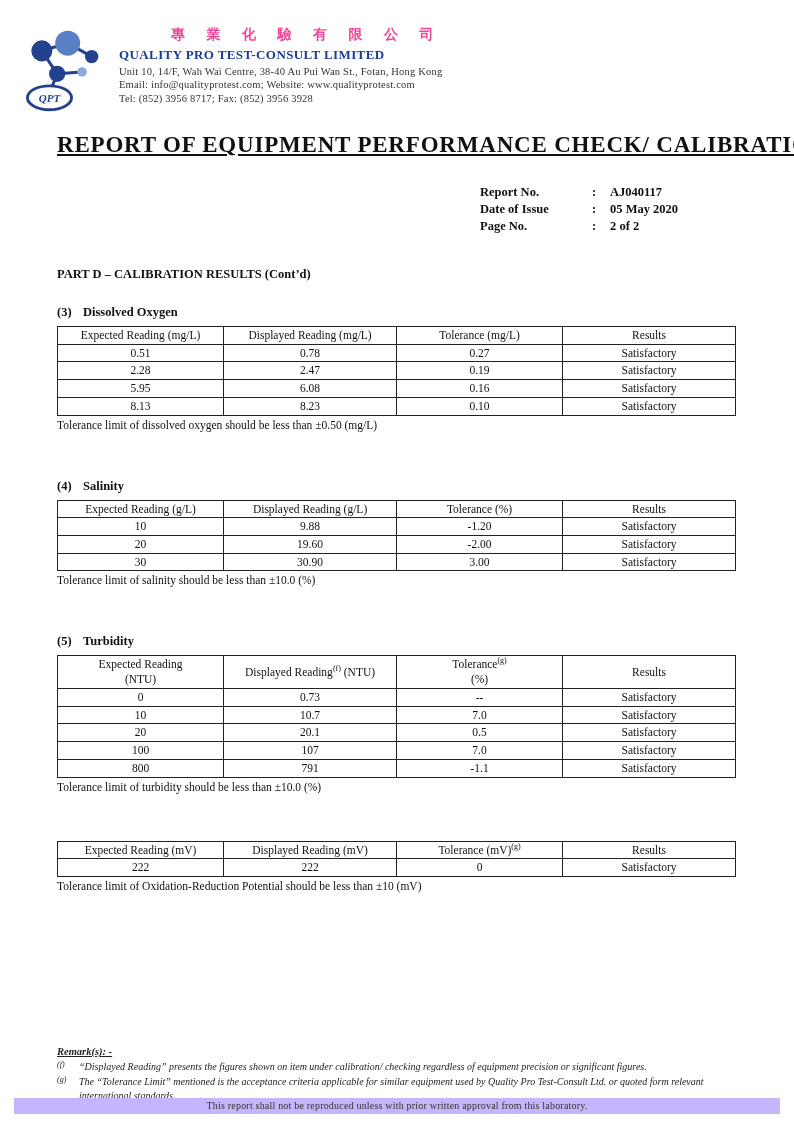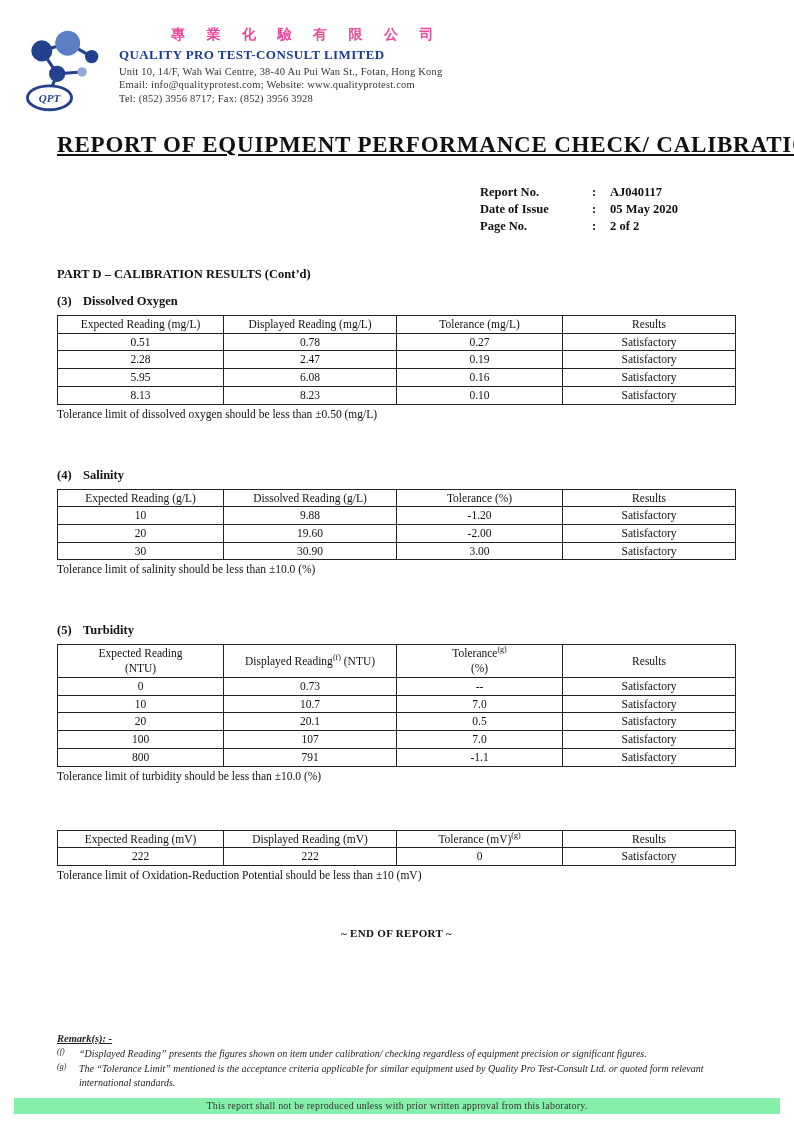--- a/index.html
+++ b/index.html
@@ -29,47 +29,47 @@
   }
   
   .report-info{margin-top:26px;margin-left:423px;font-size:12.5px;font-weight:bold;}
   .ri-row{display:flex;line-height:17px;justify-content:space-between;}
   .ri-label{width:112px;}
   .ri-colon{width:18px;}
   .ri-value{flex:1;}
   
   .part-heading{margin-top:32px;font-size:12.5px;font-weight:bold;}
   
-  .section{margin-top:12px;}
+  .section{margin-top:23px;}
   .section + .section{margin-top:48px;}
   .sec-head{font-size:12.5px;font-weight:bold;}
   .sec-num{display:inline-block;width:26px;}
   table.cal{border-collapse:collapse;width:100%;margin-top:6px;font-size:11.5px;}
   table.cal th, table.cal td{
     border:1px solid #222;
     font-weight:normal;
     text-align:center;
     padding:1px 4px;
     line-height:1.28;
   }
   table.cal sup{font-size:8px;line-height:0;}
   .note{font-size:11.5px;margin-top:3px;}
   
   .end-report{margin-top:46px;text-align:center;font-size:11px;font-weight:600;letter-spacing:.3px;}
   
-  .remarks{position:absolute;left:57px;right:58px;bottom:34px;font-style:italic;color:#222;}
+  .remarks{position:absolute;left:57px;right:58px;bottom:21px;font-style:italic;color:#222;}
   .remarks-heading{font-size:10.5px;font-weight:600;text-decoration:underline;margin-bottom:3px;}
   .remark-item{display:flex;font-size:10px;line-height:1.35;}
   .remark-marker{flex:0 0 22px;}
   .remark-marker sup{font-size:8px;}
   .remark-text{flex:1;}
   
   .footer-strip{
     position:absolute;left:14px;right:14px;bottom:9px;
-    background:#86efac;color:#333;
+    background:#c4b5fd;color:#333;
     text-align:center;font-size:10px;line-height:16px;height:16px;
     letter-spacing:.2px;
   }
 </style>
 </head>
 <body>
 
 <div class="page">
 
   <div class="letterhead">
@@ -179,21 +179,21 @@
     <table class="cal">
       <colgroup>
             <col style="width:24.5%">
             <col style="width:25.5%">
             <col style="width:24.5%">
             <col style="width:25.5%">
           </colgroup>
       <thead>
             <tr>
               <th>Expected Reading (g/L)</th>
-              <th>Dissolved Reading (g/L)</th>
+              <th>Displayed Reading (g/L)</th>
               <th>Tolerance (%)</th>
               <th>Results</th>
             </tr>
           </thead>
       <tbody>
             <tr>
               <td>10</td>
               <td>9.88</td>
               <td>-1.20</td>
               <td>Satisfactory</td>
@@ -292,21 +292,20 @@
               <td>222</td>
               <td>0</td>
               <td>Satisfactory</td>
             </tr>
           </tbody>
     </table>
     <div class="note">Tolerance limit of Oxidation-Reduction Potential should be less than ±10 (mV)</div>
   </div>
 </div>
 
-  <div class="end-report">~ END OF REPORT ~</div>
 
   <div class="remarks">
     <div class="remarks-heading">Remark(s): -</div>
     <div>
   <div class="remark-item">
     <span class="remark-marker"><sup>(f)</sup></span>
     <span class="remark-text">“Displayed Reading” presents the figures shown on item under calibration/ checking regardless of equipment precision or significant figures.</span>
   </div>
 
   <div class="remark-item">

